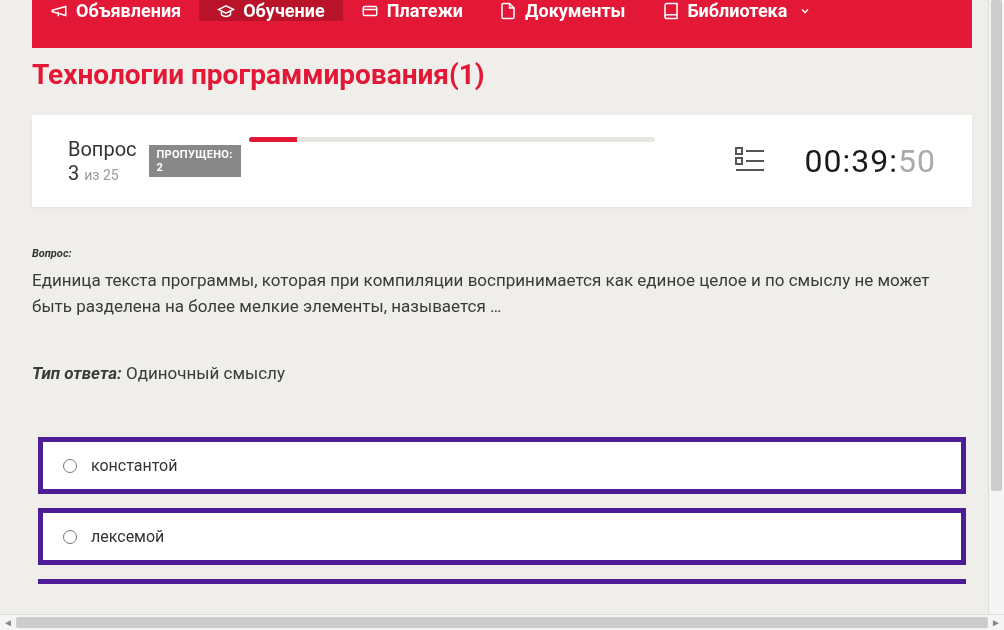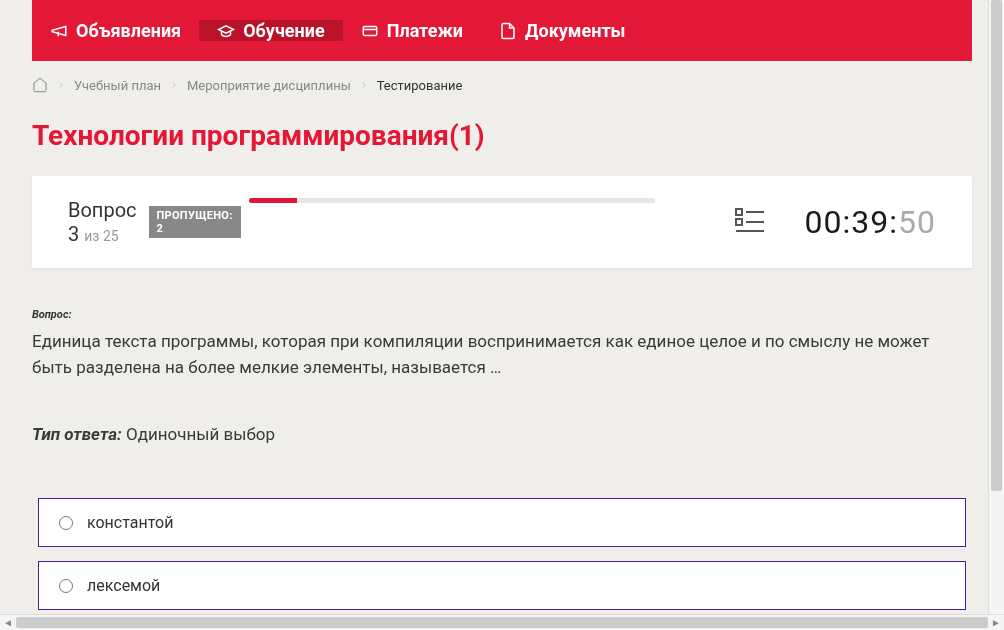--- a/index.html
+++ b/index.html
@@ -23,22 +23,22 @@
     }
     .container {
       width: 970px;
       margin: 0 auto;
       padding: 0 15px;
     }
     
     .topnav {
       background: #e31836;
       display: flex;
-      height: 61px;
-      align-items: center;
+      height: 48px;
+      align-items: flex-start;
     }
     .topnav-item {
       display: flex;
       align-items: center;
       padding: 0 18px;
       color: #fff;
       font-weight: 700;
       font-size: 18px;
       cursor: pointer;
       gap: 8px;
@@ -192,21 +192,21 @@
     
     .answers {
       margin-top: 54px;
       display: flex;
       flex-direction: column;
       gap: 14px;
       padding: 0 6px;
     }
     .answer-option {
       background: #fff;
-      border: 1px solid #4c1d95;
+      border: 5px solid #4c1d95;
       padding: 14px 20px;
       display: flex;
       align-items: center;
       gap: 14px;
       cursor: pointer;
       font-size: 16px;
       color: #333;
     }
     .answer-option input[type="radio"] {
       width: 14px;
@@ -303,47 +303,36 @@
     </div>
     <div class="topnav-item">
       <span class="nav-icon">
         <svg viewBox="0 0 24 24" width="18" height="18" fill="none" stroke="#fff" stroke-width="2">
               <path d="M14 2H6a2 2 0 0 0-2 2v16a2 2 0 0 0 2 2h12a2 2 0 0 0 2-2V8z"></path>
               <path d="M14 2v6h6"></path>
             </svg>
       </span>
       <span>Документы</span>
     </div>
+    <div class="topnav-item">
+      <span class="nav-icon">
+        <svg viewBox="0 0 24 24" width="18" height="18" fill="none" stroke="#fff" stroke-width="2">
+              <path d="M4 19.5A2.5 2.5 0 0 1 6.5 17H20"></path>
+              <path d="M6.5 2H20v20H6.5A2.5 2.5 0 0 1 4 19.5v-15A2.5 2.5 0 0 1 6.5 2z"></path>
+            </svg>
+      </span>
+      <span>Библиотека</span>
+      <span class="chev-down">
+        <svg viewBox="0 0 24 24" width="12" height="12" fill="none" stroke="#fff" stroke-width="3">
+              <path d="M6 9l6 6 6-6"></path>
+            </svg>
+      </span>
+    </div>
   </nav>
 
-  <div class="breadcrumb">
-    <span class="home-icon">
-      <svg viewBox="0 0 24 24" width="16" height="16" fill="none" stroke="#888" stroke-width="1.5">
-            <path d="M3 9l9-7 9 7v11a2 2 0 0 1-2 2H5a2 2 0 0 1-2-2z"></path>
-          </svg>
-    </span>
-    <span class="sep">
-      <svg viewBox="0 0 24 24" width="10" height="10" fill="none" stroke="#bbb" stroke-width="2">
-            <path d="M9 18l6-6-6-6"></path>
-          </svg>
-    </span>
-    <a>Учебный план</a>
-    <span class="sep">
-      <svg viewBox="0 0 24 24" width="10" height="10" fill="none" stroke="#bbb" stroke-width="2">
-            <path d="M9 18l6-6-6-6"></path>
-          </svg>
-    </span>
-    <a>Мероприятие дисциплины</a>
-    <span class="sep">
-      <svg viewBox="0 0 24 24" width="10" height="10" fill="none" stroke="#bbb" stroke-width="2">
-            <path d="M9 18l6-6-6-6"></path>
-          </svg>
-    </span>
-    <span class="current">Тестирование</span>
-  </div>
 
   <h1 class="page-title">Технологии программирования(1)</h1>
 
   <div class="info-card">
     <div class="info-left">
       <div class="q-row">
         <div class="q-label">
           <span>Вопрос</span>
           <span>3</span>
           <small>
@@ -372,21 +361,21 @@
       <span>00:39:</span><span class="sec">50</span>
     </div>
   </div>
 
   <div class="question-body">
     <div class="q-heading">Вопрос:</div>
     <div class="q-text">Единица текста программы, которая при компиляции воспринимается как единое целое и по смыслу не может быть разделена на более мелкие элементы, называется …</div>
 
     <div class="answer-type-row">
       <span class="label">Тип ответа:</span>
-      <span>Одиночный выбор</span>
+      <span>Одиночный смыслу</span>
     </div>
 
     <div class="answers">
       <label class="answer-option">
         <input type="radio" name="ans" style="">
         <span>константой</span>
       </label>
       <label class="answer-option">
         <input type="radio" name="ans" style="">
         <span>лексемой</span>

